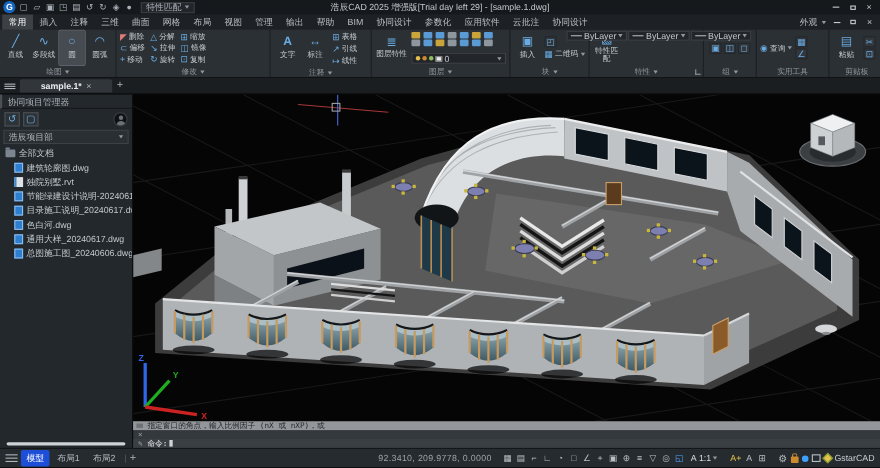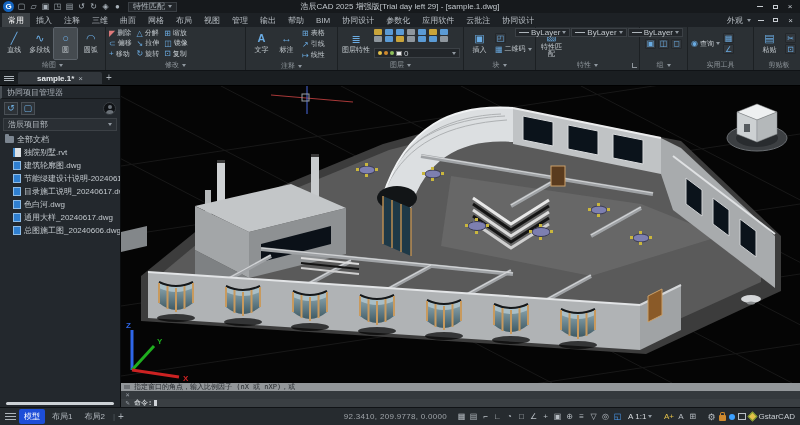--- a/index.html
+++ b/index.html
@@ -465,26 +465,26 @@
         <span>浩辰项目部</span>
         <i class="car"></i>
       </div>
       <div class="tree">
         <div class="trow">
           <span class="folder"></span>
           <span>全部文档</span>
         </div>
         <div>
             <div class="trow file">
+            <span class="fic dwg"></span>
+            <span>建筑轮廓图.dwg</span>
+          </div>
+            <div class="trow file">
             <span class="fic rvt"></span>
             <span>独院别墅.rvt</span>
-          </div>
-            <div class="trow file">
-            <span class="fic dwg"></span>
-            <span>建筑轮廓图.dwg</span>
           </div>
             <div class="trow file">
             <span class="fic dwg"></span>
             <span>节能绿建设计说明-20240612.d</span>
           </div>
             <div class="trow file">
             <span class="fic dwg"></span>
             <span>目录施工说明_20240617.dwg</span>
           </div>
             <div class="trow file">

